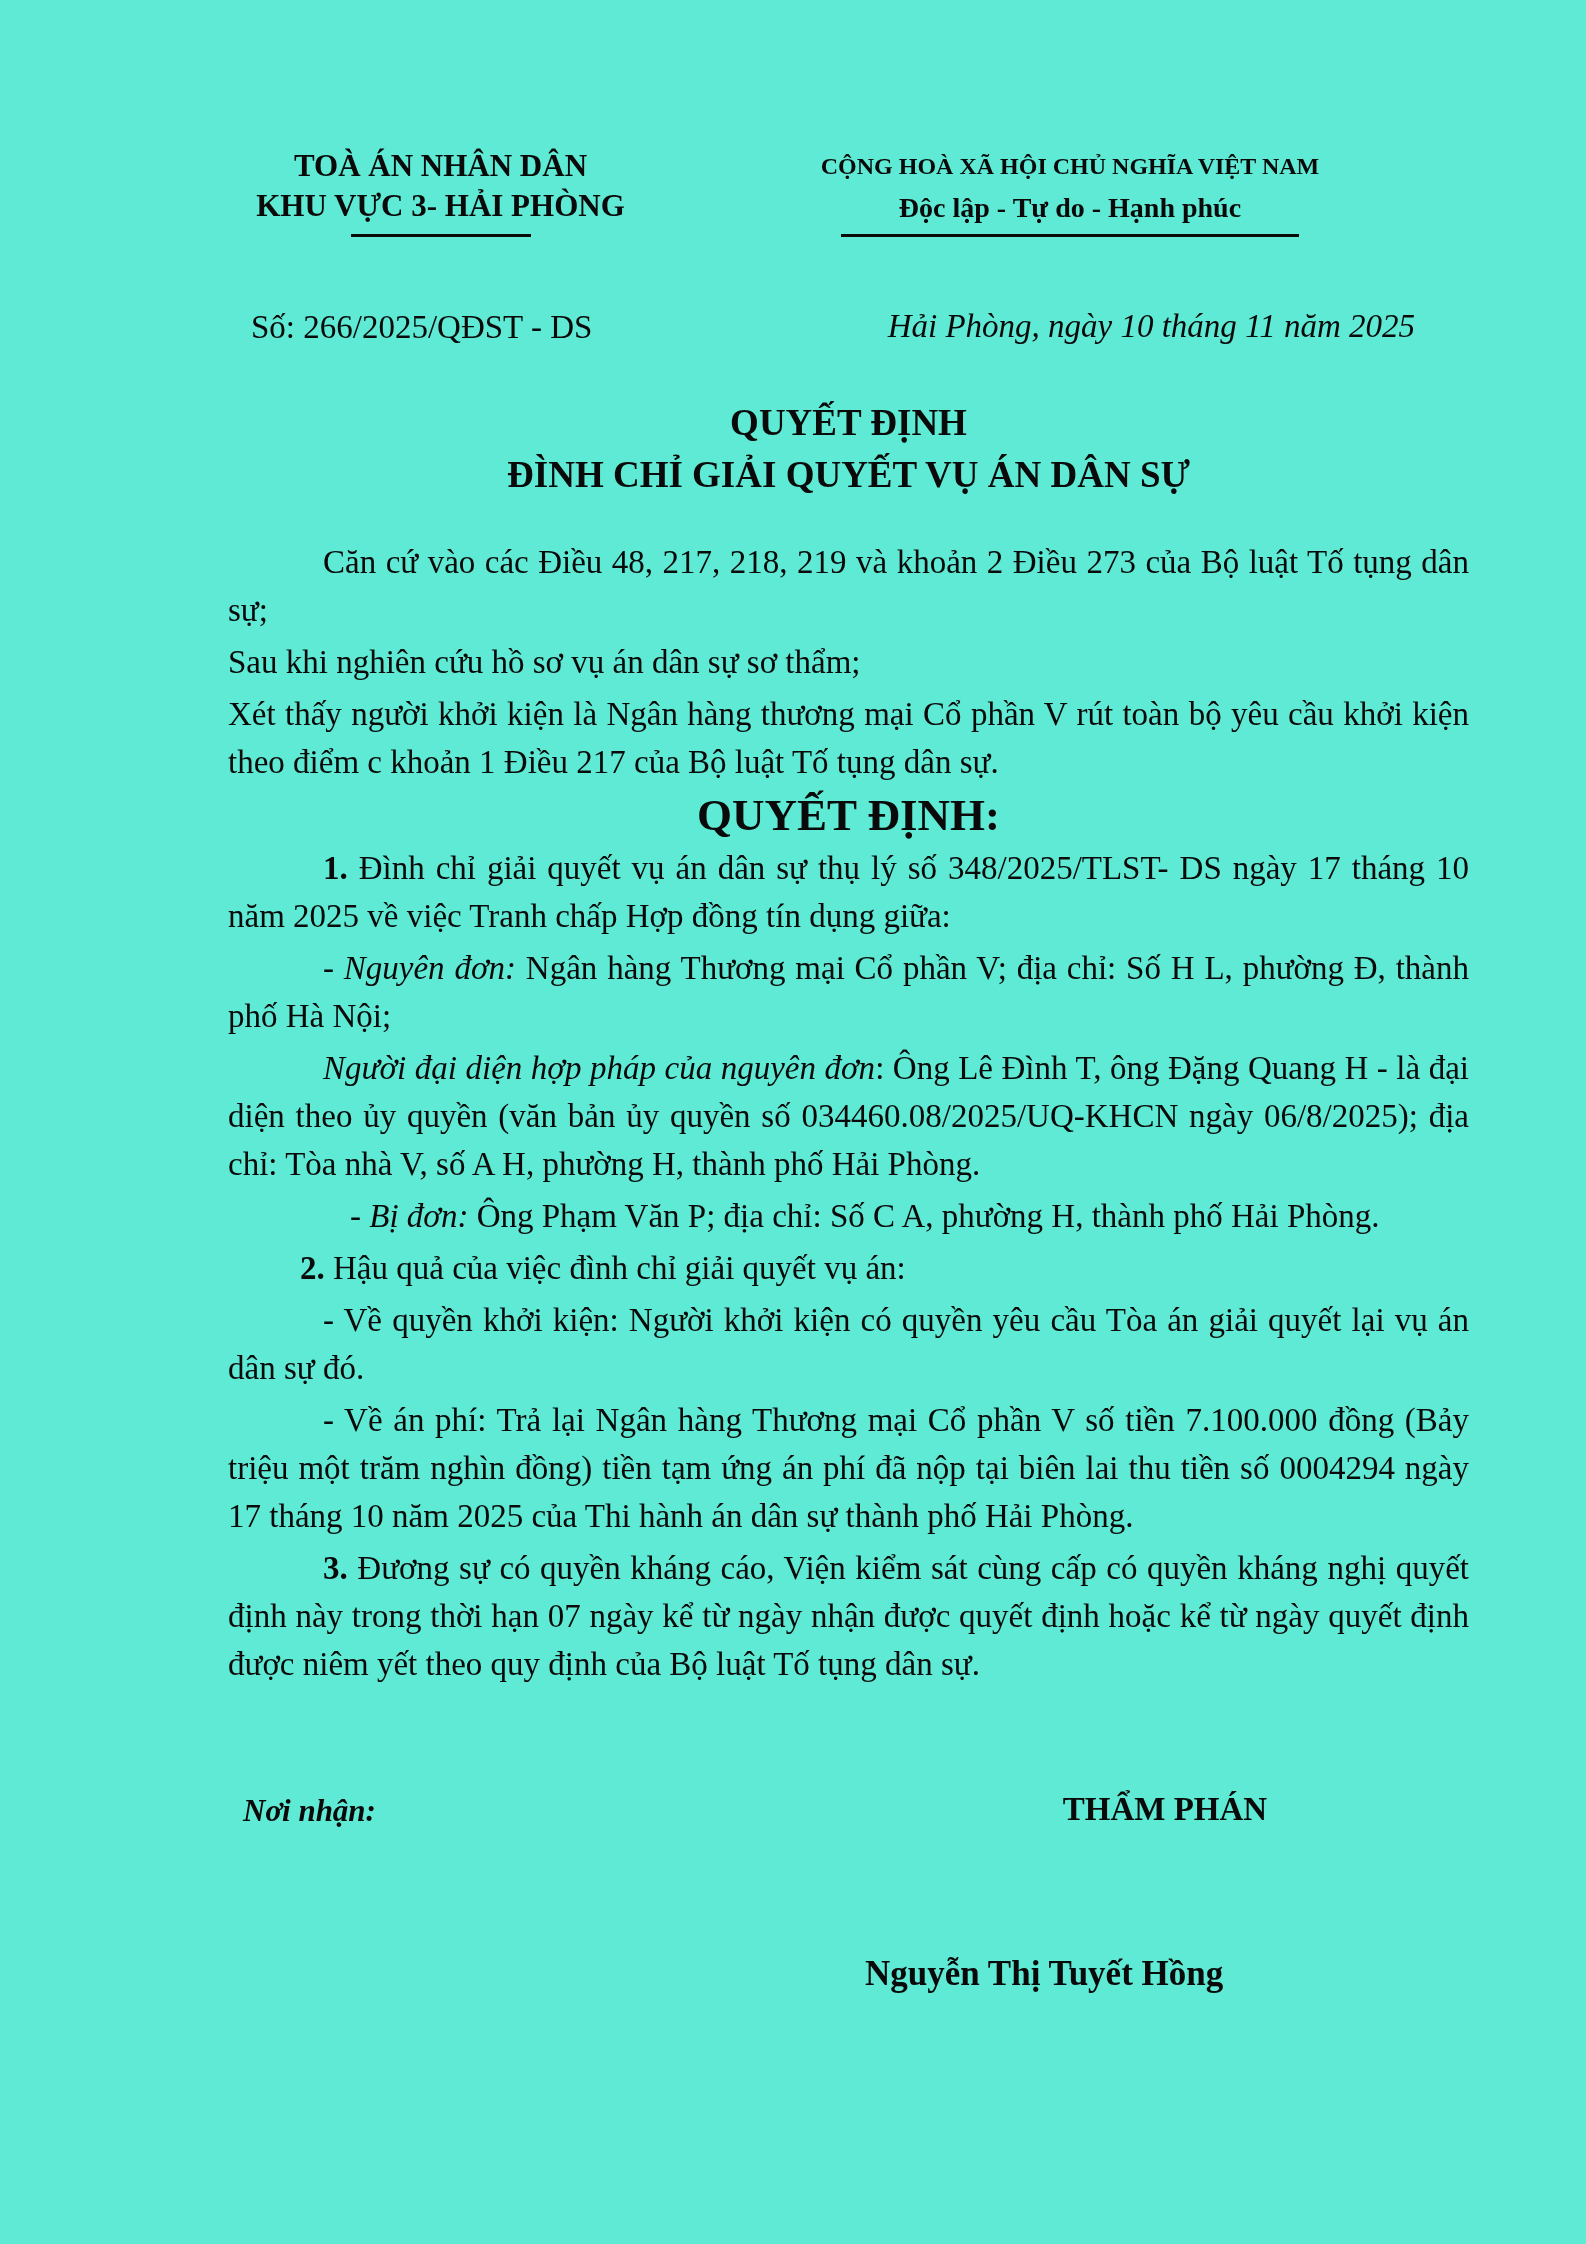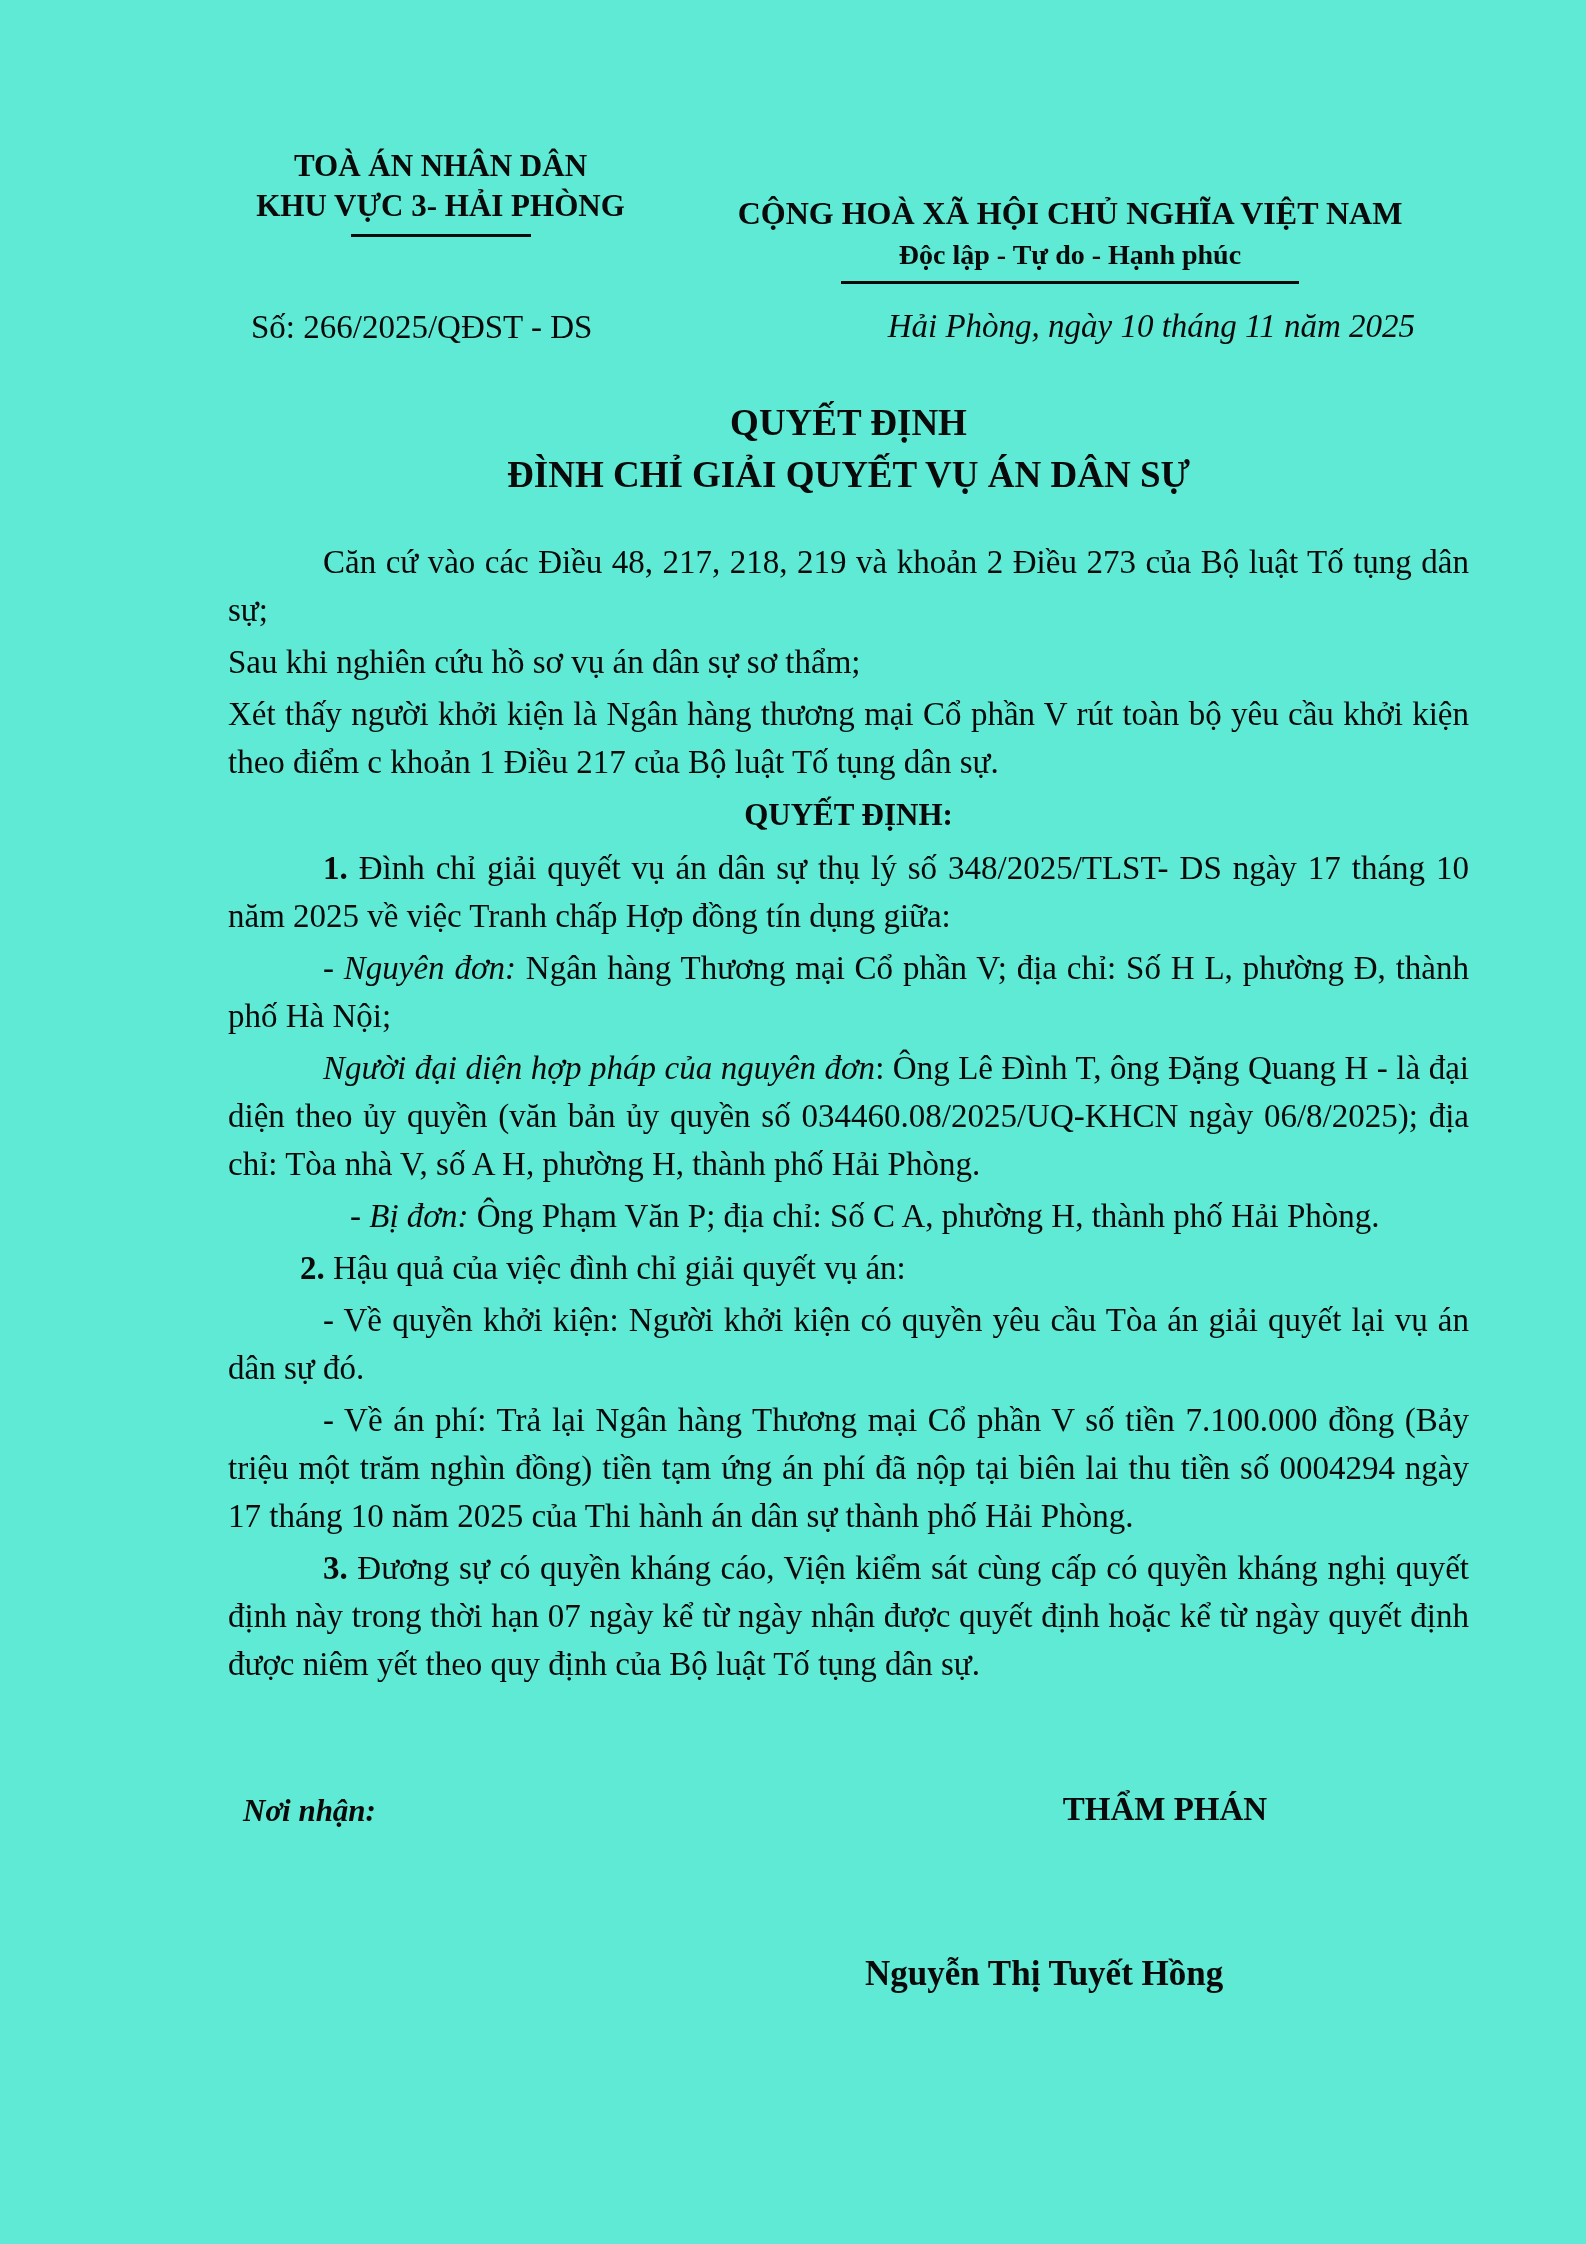--- a/index.html
+++ b/index.html
@@ -35,23 +35,22 @@
   }
   .header-right {
     position: absolute;
     left: 725px;
     top: 146px;
     width: 690px;
     text-align: center;
   }
   .header-right .nat-line1 {
     font-weight: bold;
-    font-size: 32px;
+    font-size: 24px;
     line-height: 40px;
-    margin-top: 47px;
   }
   .header-right .nat-line2 {
     font-weight: bold;
     font-size: 28px;
     line-height: 44px;
   }
   .header-right .rule {
     width: 458px;
     border-top: 3px solid #0a0a0a;
     margin: 4px auto 0 auto;
@@ -100,21 +99,21 @@
   }
   .main p {
     margin: 0 0 4px 0;
   }
   .ind   { text-indent: 95px; }
   .ind-sm{ text-indent: 72px; }
   .ind-lg{ text-indent: 122px; }
   .section-heading {
     text-align: center;
     font-weight: bold;
-    font-size: 31px;
+    font-size: 45px;
     line-height: 50px;
     margin: 0 0 4px 0;
   }
   .b  { font-weight: bold; }
   .i  { font-style: italic; }
 
   
   .recipients-label {
     position: absolute;
     left: 243px;

